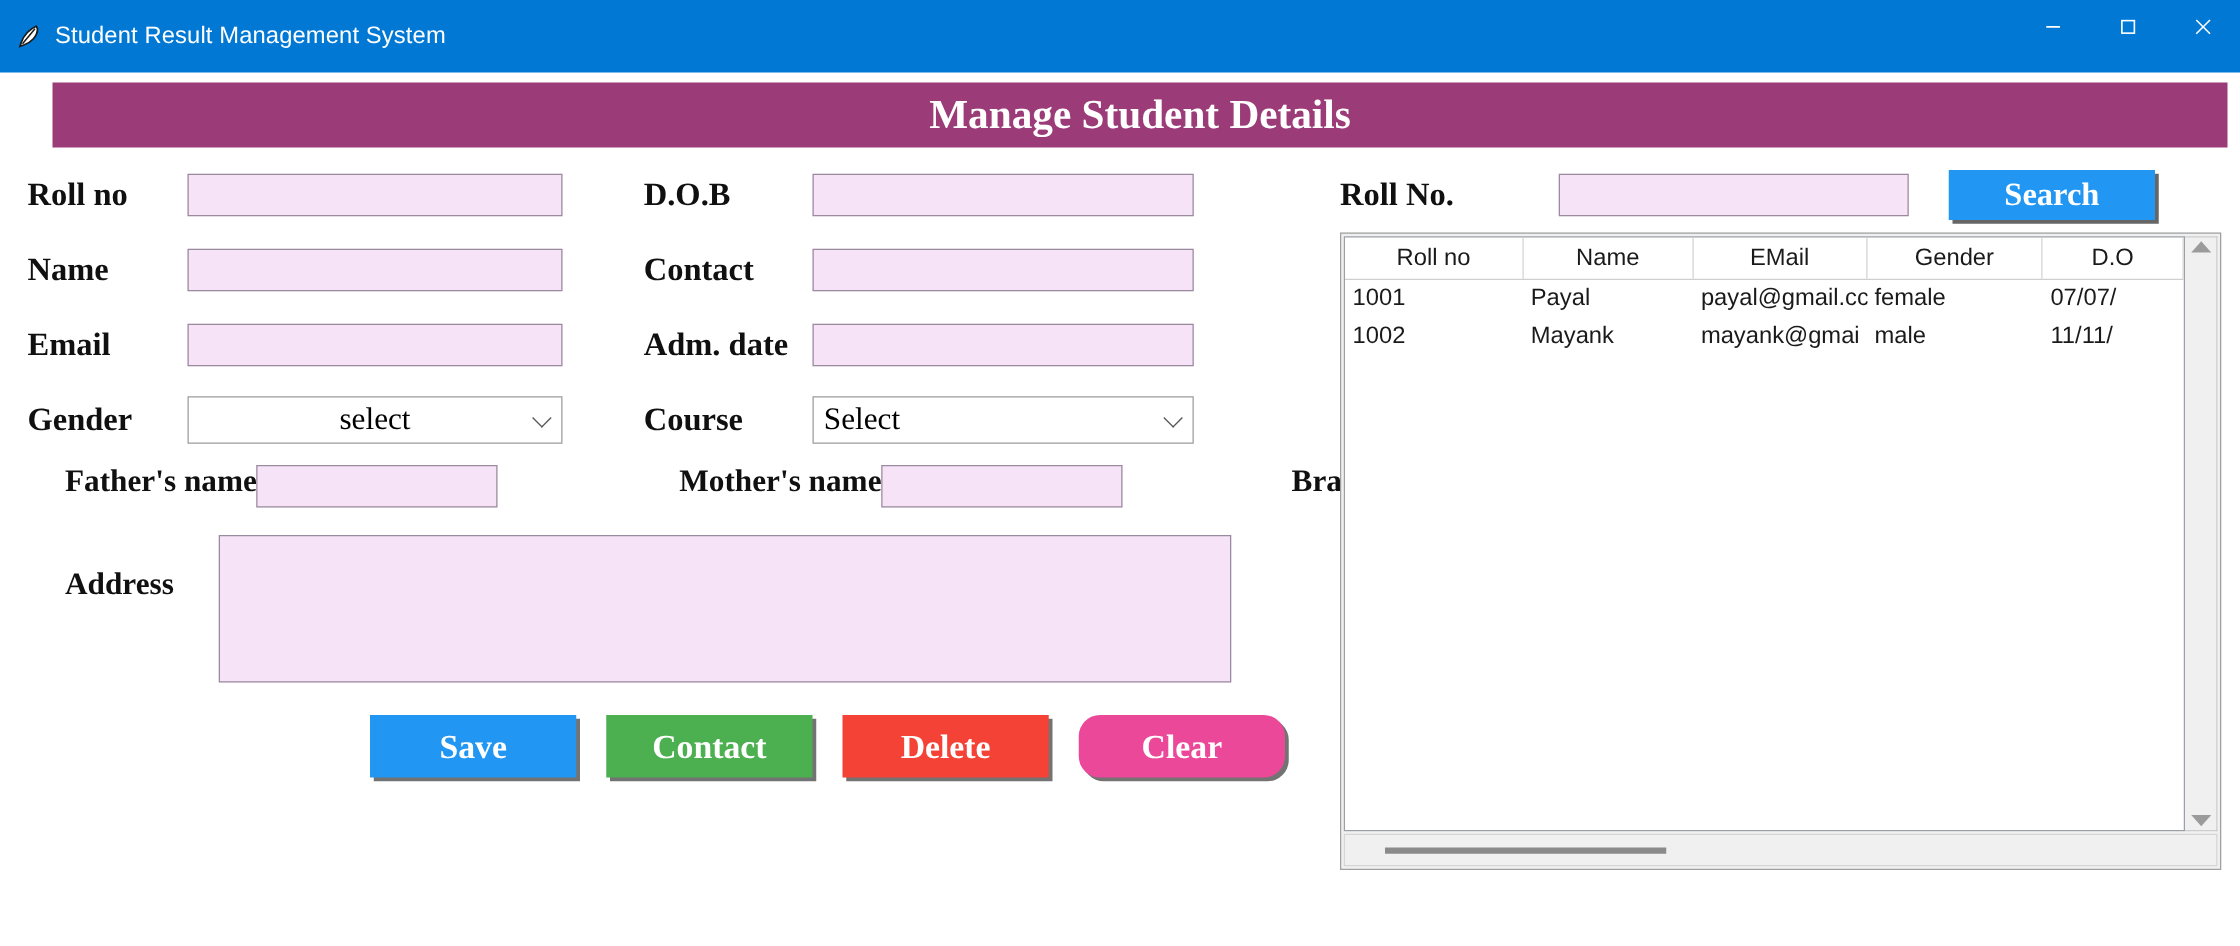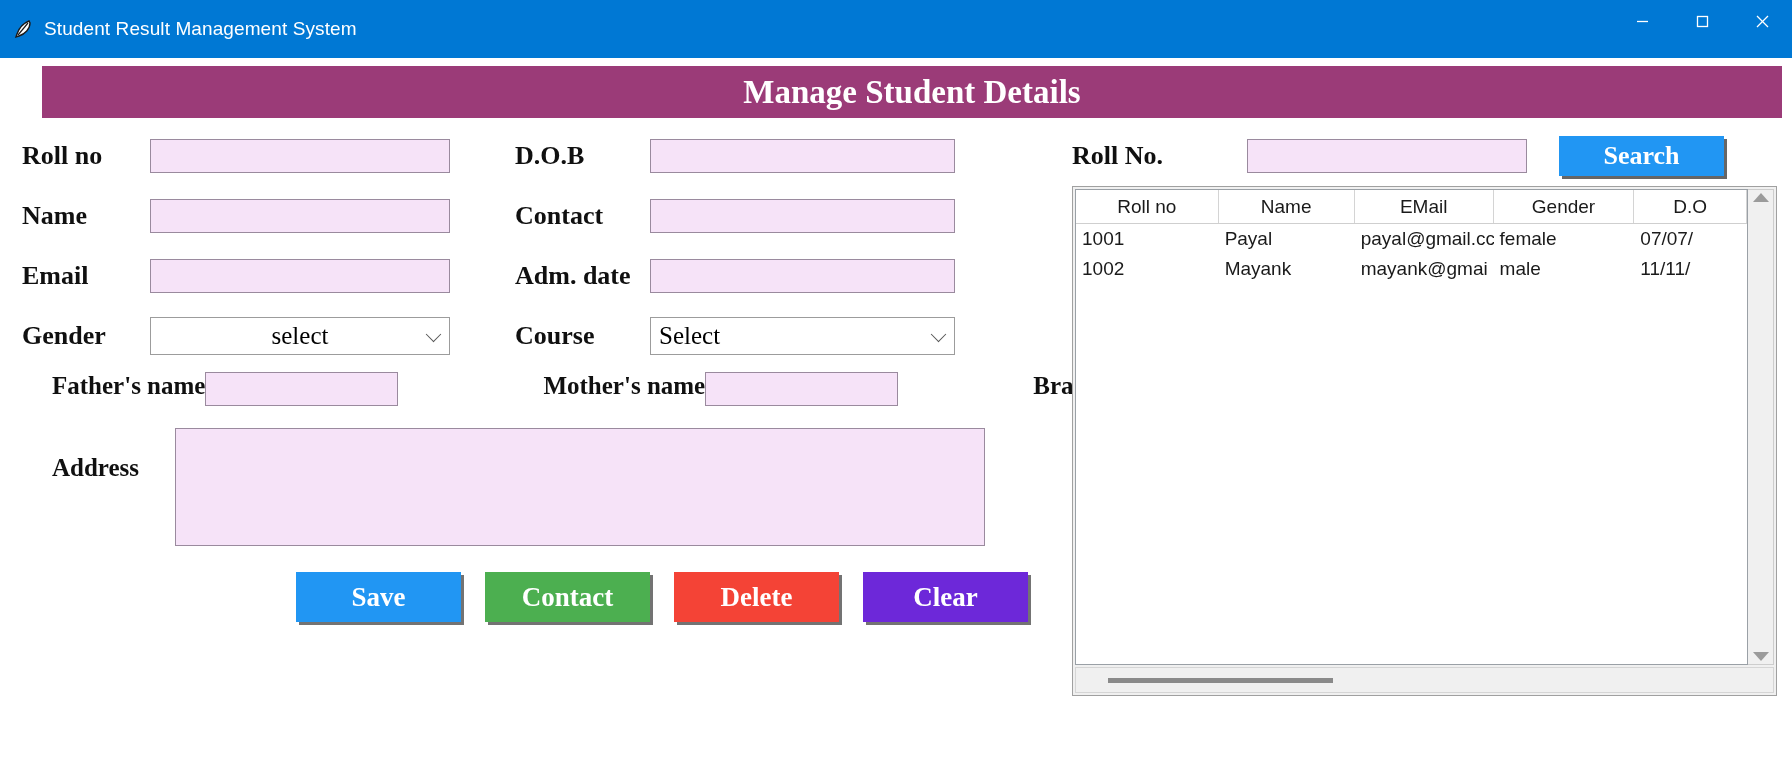--- a/index.html
+++ b/index.html
@@ -88,21 +88,21 @@
   .btn-row{ display:flex; padding-left:296px; margin-top:26px; gap:24px; }
   .abtn{
     width:165px; height:50px; border:none; color:#ffffff;
     font-family:"Liberation Serif", serif; font-size:27px; font-weight:bold;
     box-shadow:3px 3px 0 rgba(0,0,0,.55);
     display:flex; align-items:center; justify-content:center; cursor:pointer;
   }
   .b-save{ background:#2196F3; }
   .b-update{ background:#4CAF50; }
   .b-delete{ background:#F44336; }
-  .b-clear{ background:#6d28d9; }
+  .b-clear{ background:#ec4899;border-radius:17px; }
 
   
   .search-row{ display:flex; align-items:center; height:60px; padding-left:12px; }
   .search-row .lbl{ font-size:26px; width:175px; }
   .search-input{ width:280px; height:34px; background:#F6E3F8; border:1px solid #9a8a9e; }
   .search-btn{
     margin-left:32px; width:165px; height:40px; background:#2196F3; color:#fff;
     font-family:"Liberation Serif", serif; font-size:26px; font-weight:bold;
     display:flex; align-items:center; justify-content:center;
     box-shadow:3px 3px 0 rgba(0,0,0,.6); border:none; cursor:pointer;

